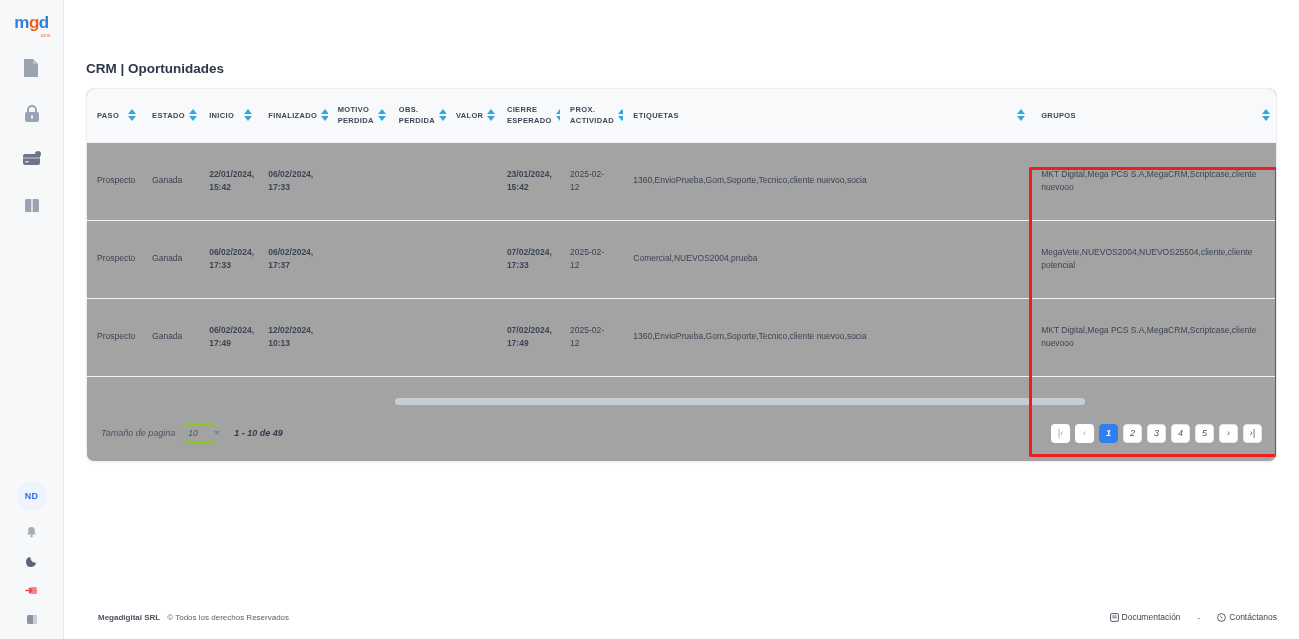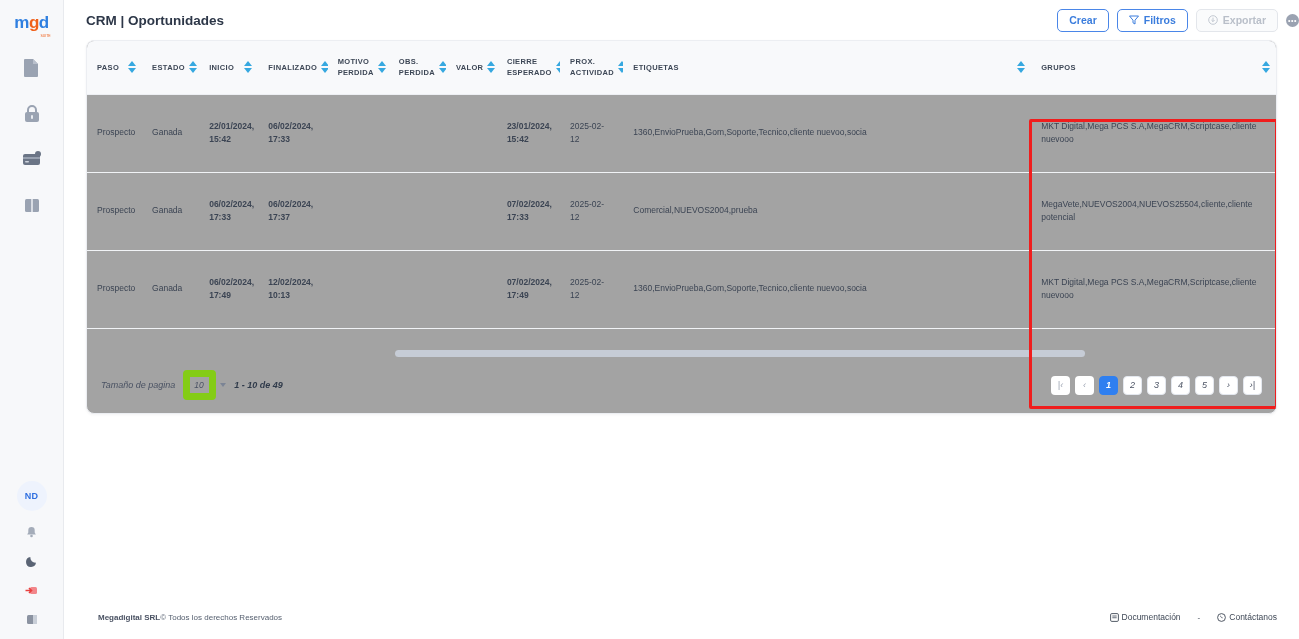--- a/index.html
+++ b/index.html
@@ -36,21 +36,21 @@
     background: #eef3fd; color: #2f6fe0;
     font-size: 9px; font-weight: bold; letter-spacing: .3px;
     display: flex; align-items: center; justify-content: center;
   }
   .mini-ic { width: 16px; height: 16px; display:flex; align-items:center; justify-content:center; color:#9aa2b1; }
 
   
   .main { flex: 1; height: 639px; position: relative; background: #ffffff; display:flex; flex-direction:column; }
   .topbar {
     height: 40px; display: flex; align-items: center;
-    padding: 0 0 0 22px; flex: 0 0 40px;
+    padding: 0 16px 0 22px; flex: 0 0 40px; margin-top: 48px;
   }
   .page-title { font-size: 13.5px; font-weight: bold; color: #2d3748; }
   .top-actions { margin-left: auto; display: flex; align-items: center; gap: 8px; }
   .btn {
     height: 23px; padding: 0 11px; border-radius: 5px;
     font-size: 10.5px; font-weight: bold;
     display: flex; align-items: center; gap: 5px;
     border: 1px solid #4a86e8; color: #3b7ddd; background: #fff; cursor: pointer;
     white-space: nowrap;
   }
@@ -123,42 +123,42 @@
     position: absolute; left: 308px; width: 690px; top: 1px; height: 7px;
     background: #c6ccd6; border-radius: 4px; cursor: pointer;
   }
 
   .card-footer {
     position: absolute; left: 0; right: 0; bottom: 0; height: 56px;
     display: flex; align-items: center; padding: 0 14px; font-style: italic;
   }
   .pagesize { display: flex; align-items: center; gap: 8px; font-size: 9px; color: #4a5263; }
   .select-box {
-    width: 33px; height: 19px; border: 7px solid #84cc16; border-radius: 4px;
+    width: 33px; height: 19px; border: 1px solid #84cc16; border-radius: 4px;
     display: flex; align-items: center; justify-content: space-between;
     padding: 8px 4px; font-size: 8.5px; color: #4a5263; cursor: pointer; gap: 16px;
   }
   .caret { width:0;height:0;border-left:3.5px solid transparent;border-right:3.5px solid transparent;border-top:4px solid #7b8495; }
   .range-text { font-size: 9px; color: #2f3a4a; font-weight: bold; margin-left: 10px; }
 
   .pager { margin-left: auto; display: flex; align-items: center; gap: 5px; }
   .pg {
     min-width: 19px; height: 19px; padding: 0 4px; border-radius: 4px;
     border: 1px solid #e3e7ee; background: #fff; color: #4a5263;
     font-size: 9px; display: flex; align-items: center; justify-content: center; cursor: pointer;
   }
   .pg.nav { border-color: transparent; color: #9aa2b1; }
   .pg.active { background: #2f7ff0; border-color: #2f7ff0; color: #fff; font-weight: bold; }
 
   
   .page-footer {
     margin-top: auto; height: 44px; display: flex; align-items: center;
     padding: 0 22px; font-size: 8px; color: #4a5263;
   }
-  .foot-left { display:flex; align-items:center; gap:0; font-weight: bold; padding-left: 12px;}
+  .foot-left { display:flex; align-items:center; gap:7px; font-weight: bold; padding-left: 12px;}
   .foot-copy { font-weight: normal; color:#56607048; color:#545e6e; }
   .foot-right { margin-left: auto; display: flex; align-items: center; gap: 17px; color:#3f4856; }
   .foot-link { display: flex; align-items: center; gap: 3px; cursor: pointer; font-size: 8.5px;}
   svg { display: block; }
 </style>
 </head>
 <body>
 
 <div class="app">
 
@@ -233,43 +233,20 @@
             <rect x="7" y="1" width="4" height="9" fill="#c9cfd8"></rect>
           </svg>
       </div>
     </div>
   </div>
 
   <div class="main">
 
     <div class="topbar">
       <div class="page-title">CRM | Oportunidades</div>
-      <div class="top-actions">
-        <div class="btn">
-          <span>Crear</span>
-        </div>
-        <div class="btn">
-          <span>
-            <svg width="10" height="10" viewBox="0 0 10 10">
-                <path d="M0.5 1h9L6 5.2V9L4 7.8V5.2z" fill="none" stroke="#3b7ddd" stroke-width="1"></path>
-              </svg>
-          </span>
-          <span>Filtros</span>
-        </div>
-        <div class="btn disabled">
-          <span>
-            <svg width="10" height="10" viewBox="0 0 10 10">
-                <circle cx="5" cy="5" r="4.3" fill="none" stroke="#c3c9d2" stroke-width="1"></circle>
-                <path d="M5 2.6v4M3.4 5L5 6.6 6.6 5" stroke="#c3c9d2" stroke-width="1" fill="none"></path>
-              </svg>
-          </span>
-          <span>Exportar</span>
-        </div>
-        <div class="icon-dot">•••</div>
-      </div>
     </div>
 
 
     <div class="card-wrap">
       <div class="card">
 
         <div class="table-scroll">
           <table>
             <colgroup>
               <col class="col-paso">

